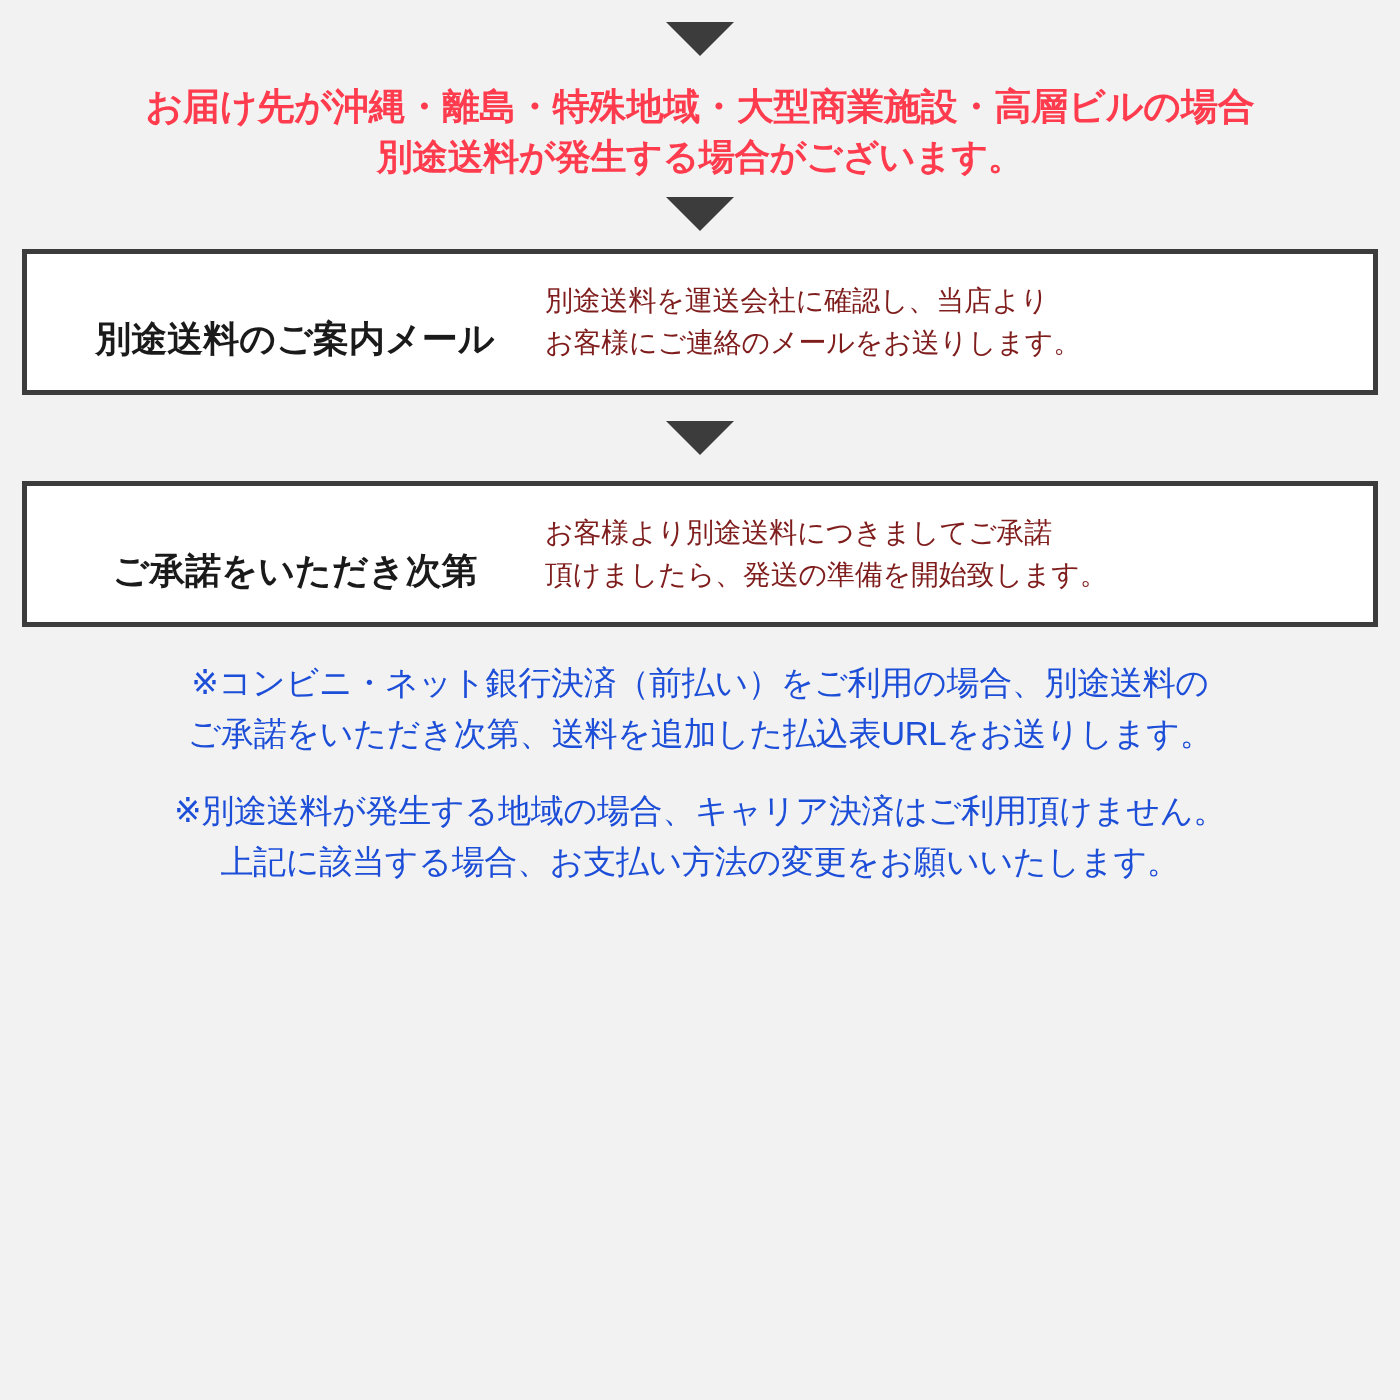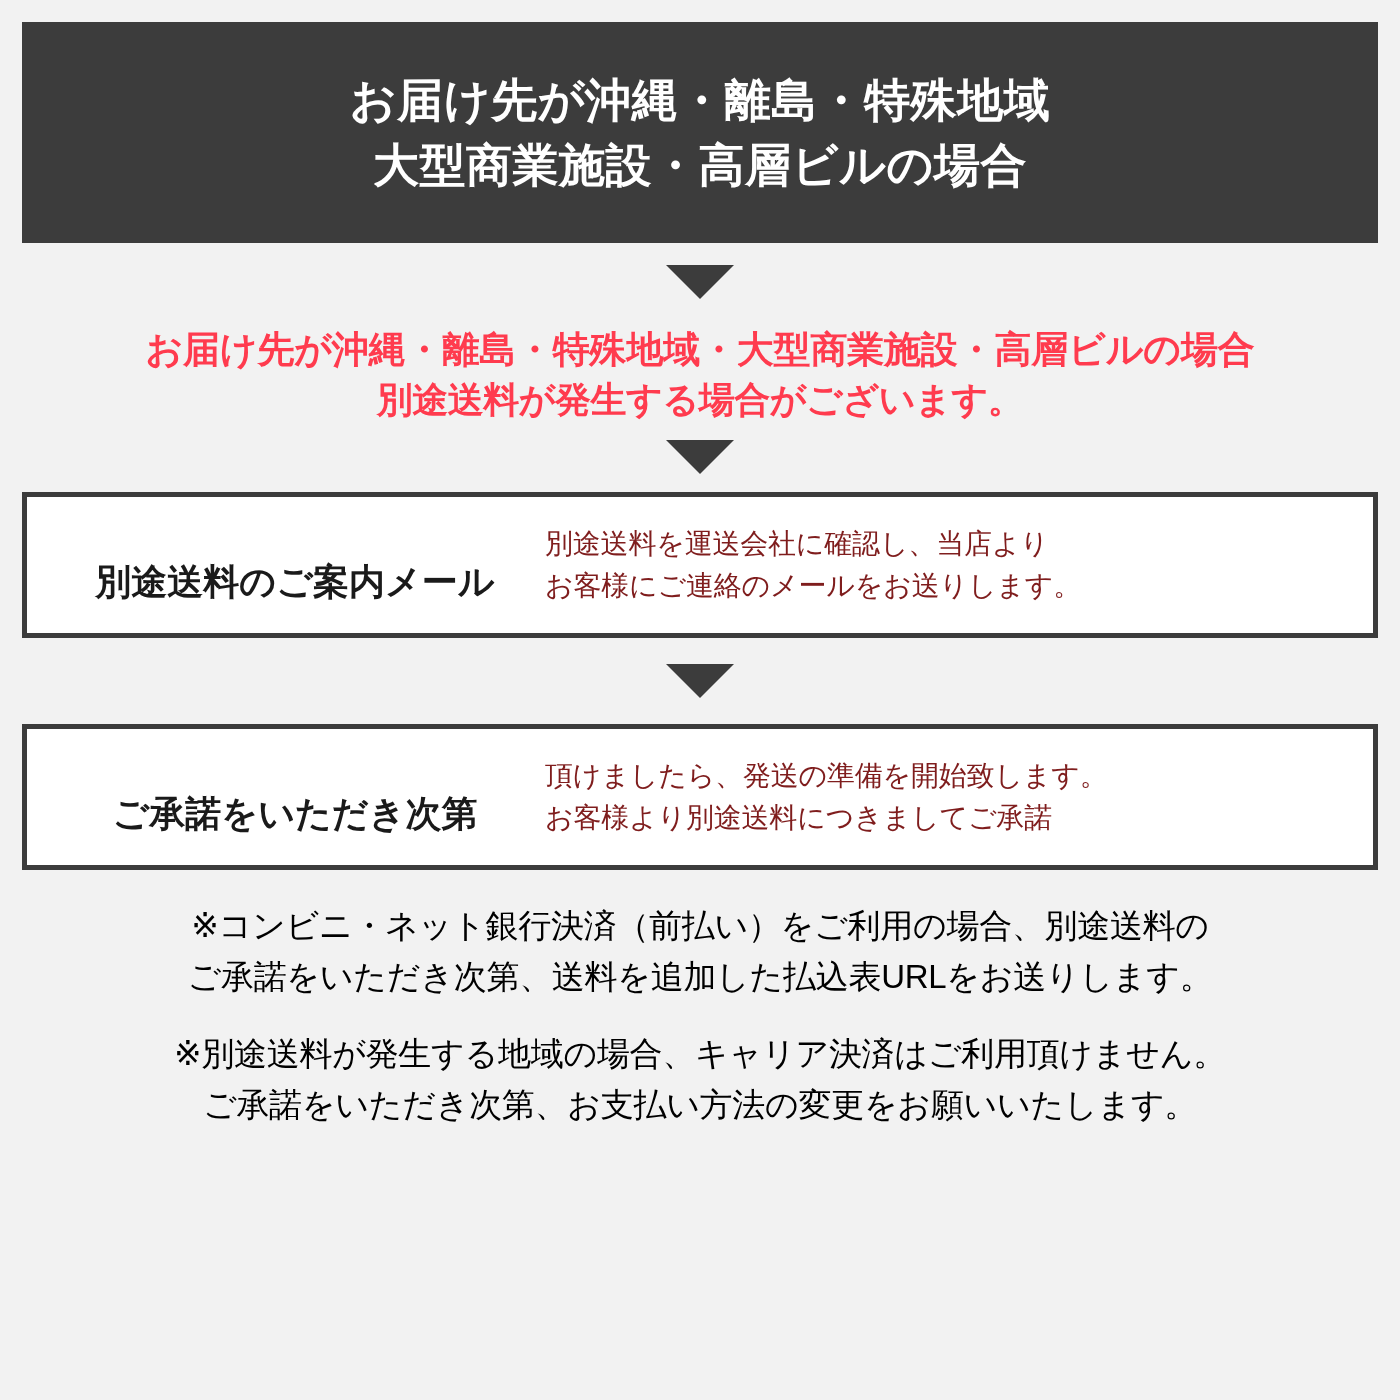--- a/index.html
+++ b/index.html
@@ -107,39 +107,35 @@
     line-height: 1.5;
     letter-spacing: -0.2px;
   }
   .step-desc .l { display: block; white-space: nowrap; }
 
   
   .notes {
     width: 1356px;
     margin-top: 30px;
     text-align: center;
-    color: #000000;
+    color: #1d4ed8;
   }
   .note {
     font-size: 33px;
     line-height: 1.55;
     letter-spacing: -0.3px;
     margin-bottom: 26px;
   }
   .note .l { display: block; white-space: nowrap; }
 </style>
 </head>
 <body>
 
 <div class="page">
 
-  <div class="header-banner">
-    <div class="header-line">お届け先が沖縄・離島・特殊地域</div>
-    <div class="header-line">大型商業施設・高層ビルの場合</div>
-  </div>
 
   <div class="arrow-wrap arrow-gap-1">
     <div class="arrow"></div>
   </div>
 
   <div class="red-block">
     <div class="red-small">お届け先が沖縄・離島・特殊地域・大型商業施設・高層ビルの場合</div>
     <div class="red-big">別途送料が発生する場合がございます。</div>
   </div>
 
@@ -155,29 +151,29 @@
     </div>
   </div>
 
   <div class="arrow-wrap arrow-gap-3">
     <div class="arrow"></div>
   </div>
 
   <div class="step-box">
     <div class="step-label">ご承諾をいただき次第</div>
     <div class="step-desc">
+      <span class="l">お客様より別途送料につきましてご承諾</span>
       <span class="l">頂けましたら、発送の準備を開始致します。</span>
-      <span class="l">お客様より別途送料につきましてご承諾</span>
     </div>
   </div>
 
   <div class="notes">
     <div class="note">
       <span class="l">※コンビニ・ネット銀行決済（前払い）をご利用の場合、別途送料の</span>
       <span class="l">ご承諾をいただき次第、送料を追加した払込表URLをお送りします。</span>
     </div>
     <div class="note">
       <span class="l">※別途送料が発生する地域の場合、キャリア決済はご利用頂けません。</span>
-      <span class="l">ご承諾をいただき次第、お支払い方法の変更をお願いいたします。</span>
+      <span class="l">上記に該当する場合、お支払い方法の変更をお願いいたします。</span>
     </div>
   </div>
 
 </div>
 
 </body></html>

